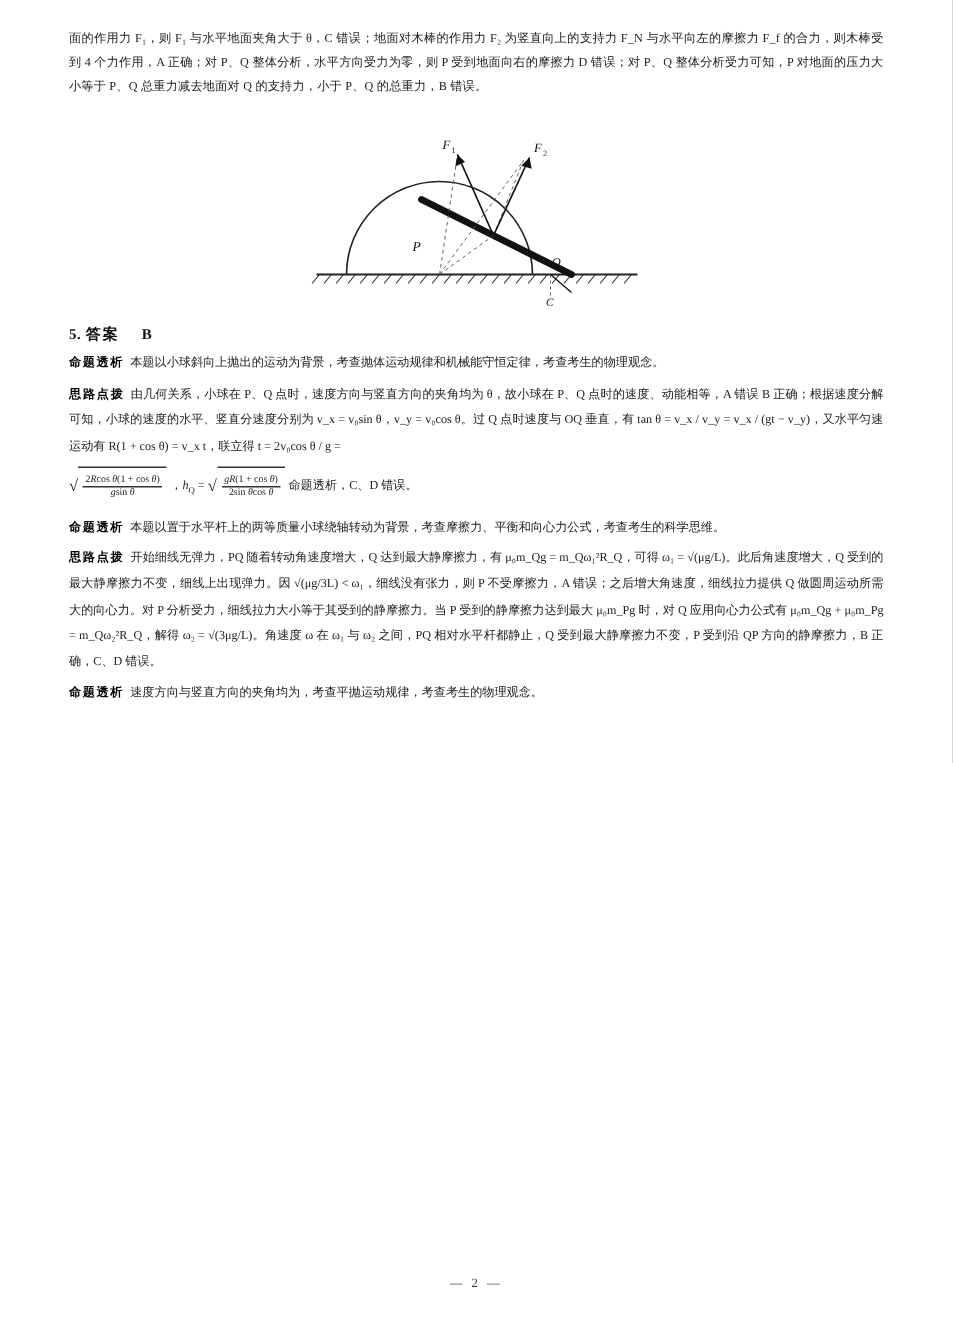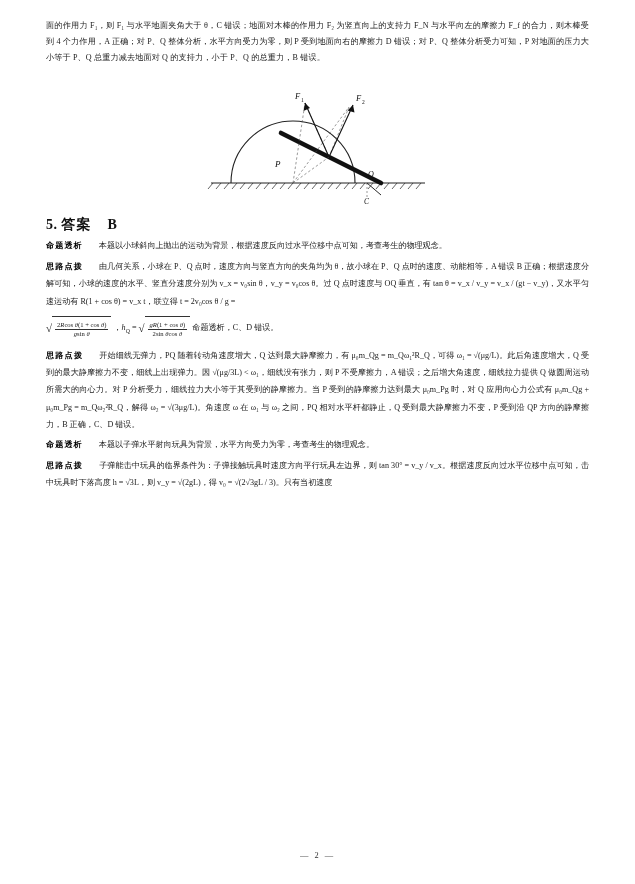--- a/index.html
+++ b/index.html
@@ -24,21 +24,21 @@
   }
   .para {
     font-size: 8.1px;
     line-height: 1.95;
     text-align: justify;
     letter-spacing: 0.15px;
     margin: 0 0 2px 0;
     color: #202020;
   }
   .ans-line {
-    font-size: 14px;
+    font-size: 10px;
     margin: 7px 0 2px 0;
     letter-spacing: 0.4px;
     color: #111;
   }
   .ans-line .num {
     font-weight: bold;
   }
   .ans-line .lbl {
     font-weight: bold;
     letter-spacing: 1.2px;
@@ -51,21 +51,21 @@
   .tagpara {
     font-size: 8.1px;
     line-height: 2.15;
     text-align: justify;
     margin: 3px 0 2px 0;
     color: #202020;
   }
   .tag {
     font-weight: bold;
     letter-spacing: 1.1px;
-    margin-right: 14px;
+    margin-right: 2px;
     color: #000;
   }
   .figure {
     position: relative;
     width: 100%;
     height: 138px;
     margin: 6px 0 2px 0;
   }
   .figure svg {
     display: block;
@@ -196,21 +196,21 @@
     </svg>
   </div>
 
   <div class="ans-line">
     <span class="num">5.</span>
     <span class="lbl">答案</span>
     <span class="val">B</span>
   </div>
   <p class="tagpara">
     <span class="tag">命题透析</span>
-    <span>本题以小球斜向上抛出的运动为背景，根据速度反向过水平位移中点可知，考查考生的物理观念。</span>
+    <span>本题以小球斜向上抛出的运动为背景，考查抛体运动规律和机械能守恒定律，考查考生的物理观念。</span>
   </p>
   <p class="tagpara">
     <span class="tag">思路点拨</span>
     <span>由几何关系，小球在 P、Q 点时，速度方向与竖直方向的夹角均为 θ，故小球在 P、Q 点时的速度、动能相等，A 错误 B 正确；根据速度分解可知，小球的速度的水平、竖直分速度分别为 v_x = v₀sin θ，v_y = v₀cos θ。过 Q 点时速度与 OQ 垂直，有 tan θ = v_x / v_y = v_x / (gt − v_y)，又水平匀速运动有 R(1 + cos θ) = v_x t，联立得 t = 2v₀cos θ / g =</span>
   </p>
   <div class="bigmath">
     <span class="rad">
       <span class="sign">√</span><span class="under">
         <span class="frac"><span class="top">2<i class="v">R</i>cos <i class="v">θ</i>(1 + cos <i class="v">θ</i>)</span><span class="bot"><i class="v">g</i>sin <i class="v">θ</i></span></span>
       </span>
@@ -218,27 +218,27 @@
     <span>，<i class="v">h</i><sub>Q</sub> =</span>
     <span class="rad">
       <span class="sign">√</span><span class="under">
         <span class="frac"><span class="top"><i class="v">gR</i>(1 + cos <i class="v">θ</i>)</span><span class="bot">2sin <i class="v">θ</i>cos <i class="v">θ</i></span></span>
       </span>
     </span>
     <span>命题透析，C、D 错误。</span>
   </div>
 
   <p class="tagpara">
+    <span class="tag">命题透析</span>
+    <span>本题以置于水平杆上的两等质量小球绕轴转动为背景，考查摩擦力、平衡和向心力公式，考查考生的科学思维。</span>
+  </p>
+  <p class="tagpara">
     <span class="tag">思路点拨</span>
     <span>开始细线无弹力，PQ 随着转动角速度增大，Q 达到最大静摩擦力，有 μ₀m_Qg = m_Qω₁²R_Q，可得 ω₁ = √(μg/L)。此后角速度增大，Q 受到的最大静摩擦力不变，细线上出现弹力。因 √(μg/3L) &lt; ω₁，细线没有张力，则 P 不受摩擦力，A 错误；之后增大角速度，细线拉力提供 Q 做圆周运动所需大的向心力。对 P 分析受力，细线拉力大小等于其受到的静摩擦力。当 P 受到的静摩擦力达到最大 μ₀m_Pg 时，对 Q 应用向心力公式有 μ₀m_Qg + μ₀m_Pg = m_Qω₂²R_Q，解得 ω₂ = √(3μg/L)。角速度 ω 在 ω₁ 与 ω₂ 之间，PQ 相对水平杆都静止，Q 受到最大静摩擦力不变，P 受到沿 QP 方向的静摩擦力，B 正确，C、D 错误。</span>
   </p>
 
   <p class="tagpara">
     <span class="tag">命题透析</span>
-    <span>本题以子弹水平射向玩具为背景，水平方向受力为零，考查考生的物理观念。</span>
-  </p>
-  <p class="tagpara">
-    <span class="tag">思路点拨</span>
-    <span>子弹能击中玩具的临界条件为：子弹接触玩具时速度方向平行玩具左边界，则 tan 30° = v_y / v_x。根据速度反向过水平位移中点可知，击中玩具时下落高度 h = √3L，则 v_y = √(2gL)，得 v₀ = √(2√3gL / 3)。只有当初速度</span>
+    <span>速度方向与竖直方向的夹角均为，考查平抛运动规律，考查考生的物理观念。</span>
   </p>
 
   <div class="footer">— 2 —</div>
 </div>
 
 </body></html>

